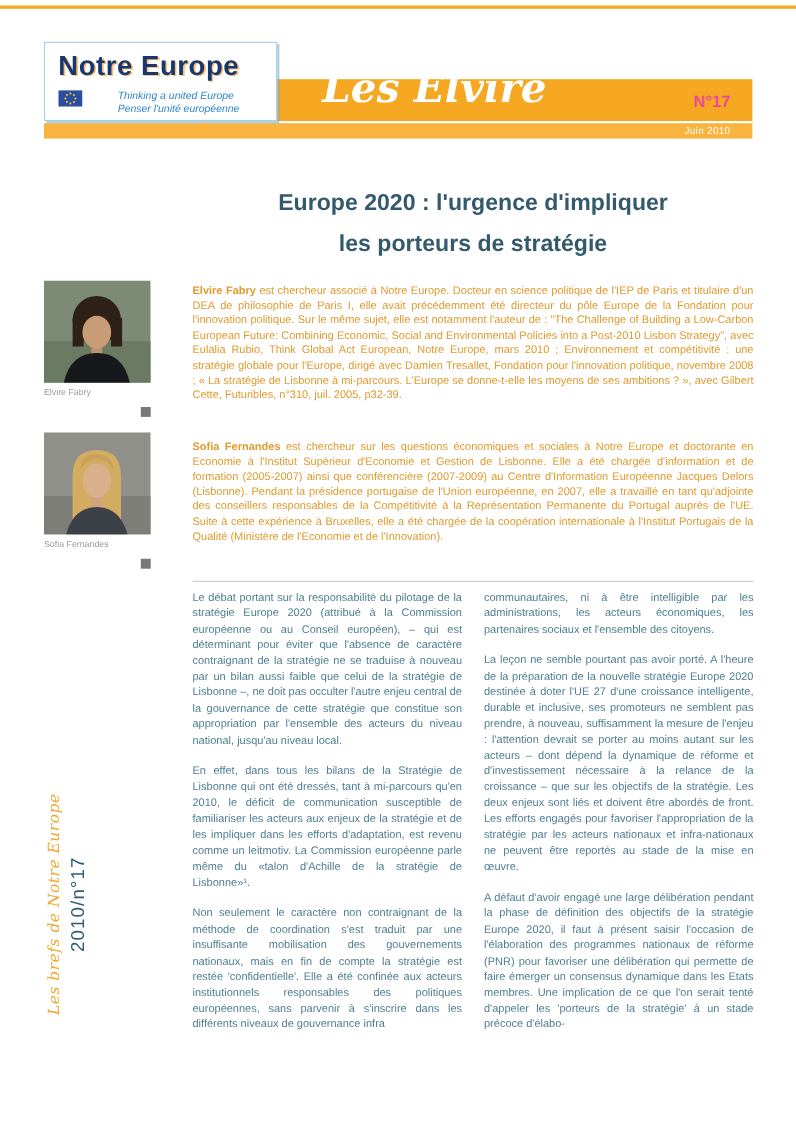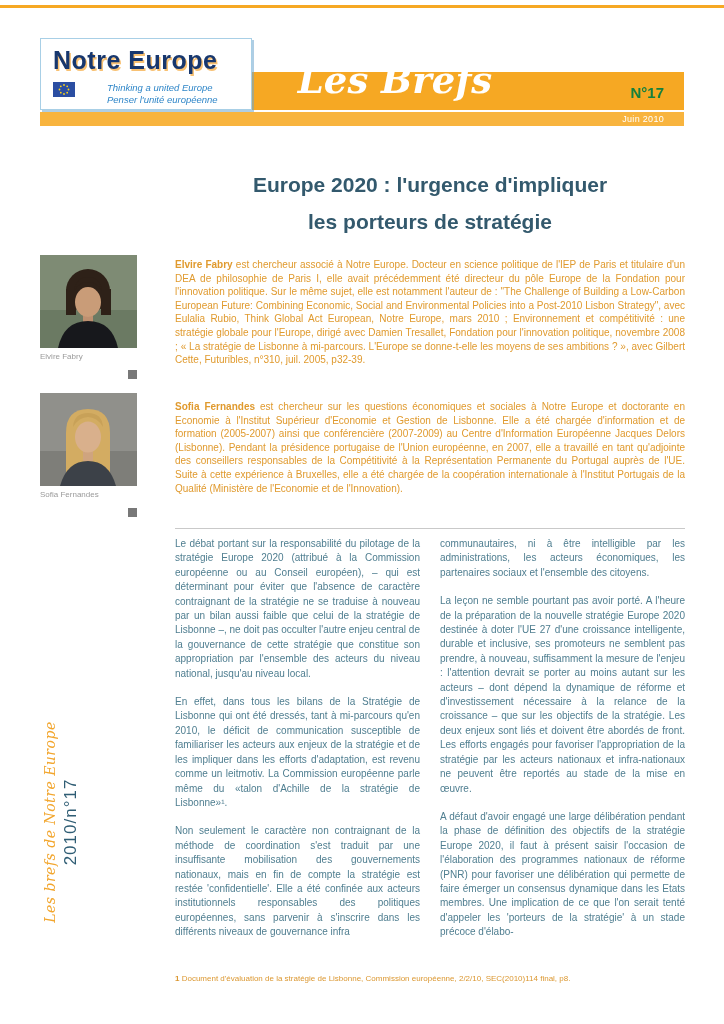--- a/index.html
+++ b/index.html
@@ -8,21 +8,21 @@
 
   
   .top-rule{position:absolute;left:0;top:5px;width:724px;height:3px;background:#F6A823;}
 
   
   .band-main{position:absolute;left:40px;top:72px;width:644px;height:38px;background:#F6A823;}
   .band-sub{position:absolute;left:40px;top:112px;width:644px;height:14px;background:#F8B43E;}
   .series-title{position:absolute;left:255px;top:58px;width:280px;text-align:center;
         font-family:"DejaVu Serif",serif;font-style:italic;font-weight:bold;
         font-size:37px;color:#ffffff;}
-  .issue-number{position:absolute;right:60px;top:84px;font-size:15px;font-weight:bold;color:#15803d;}
+  .issue-number{position:absolute;right:60px;top:84px;font-size:15px;font-weight:bold;color:#ec4899;}
   .issue-date{position:absolute;right:60px;top:114px;font-size:9px;color:#ffffff;letter-spacing:.3px;}
 
   .logo-box{position:absolute;left:40px;top:38px;width:212px;height:72px;background:#ffffff;
         border:1px solid #A8CFE6;box-shadow:2px 2px 0 rgba(110,165,205,.55);
         box-sizing:border-box;padding:7px 0 0 12px;}
   .logo-text{font-size:25px;font-weight:bold;color:#17376E;letter-spacing:.5px;
         text-shadow:1.5px 1.5px 0 rgba(244,160,40,.65);}
   .tagline-row{display:flex;gap:6px;margin-top:7px;align-items:flex-start;}
   .flag{width:22px;height:15px;flex:0 0 auto;}
   .taglines{font-style:italic;font-size:9.5px;line-height:11.5px;color:#2F86C8;margin-left:26px;}
@@ -68,21 +68,21 @@
 </head>
 <body>
 
 <div class="page">
 
   <div class="top-rule"></div>
 
   <header>
     <div class="band-main"></div>
     <div class="band-sub"></div>
-    <div class="series-title">Les Brefs</div>
+    <div class="series-title">Les Elvire</div>
     <div class="issue-number">N°17</div>
     <div class="issue-date">Juin 2010</div>
 
     <div class="logo-box">
       <div class="logo-text">
         <span>Notre</span>
         <span>Europe</span>
       </div>
       <div class="tagline-row">
         <svg class="flag" viewBox="0 0 22 15">
@@ -157,15 +157,14 @@
       <p>La leçon ne semble pourtant pas avoir porté. A l'heure de la préparation de la nouvelle stratégie Europe 2020 destinée à doter l'UE 27 d'une croissance intelligente, durable et inclusive, ses promoteurs ne semblent pas prendre, à nouveau, suffisamment la mesure de l'enjeu : l'attention devrait se porter au moins autant sur les acteurs – dont dépend la dynamique de réforme et d'investissement nécessaire à la relance de la croissance – que sur les objectifs de la stratégie. Les deux enjeux sont liés et doivent être abordés de front. Les efforts engagés pour favoriser l'appropriation de la stratégie par les acteurs nationaux et infra-nationaux ne peuvent être reportés au stade de la mise en œuvre.</p>
       <p>A défaut d'avoir engagé une large délibération pendant la phase de définition des objectifs de la stratégie Europe 2020, il faut à présent saisir l'occasion de l'élaboration des programmes nationaux de réforme (PNR) pour favoriser une délibération qui permette de faire émerger un consensus dynamique dans les Etats membres. Une implication de ce que l'on serait tenté d'appeler les 'porteurs de la stratégie' à un stade précoce d'élabo-</p>
     </div>
   </div>
 
   <div class="side-rotated">
     <div class="side-script">Les brefs de Notre Europe</div>
     <div class="side-issue">2010/n°17</div>
   </div>
 
-  <p class="footnote"><span class="seg-b">1 </span><span class="seg-i">Document d'évaluation de la stratégie de Lisbonne</span><span>, Commission européenne, 2/2/10, SEC(2010)114 final, p8.</span></p>
 
 </div>
 
 </body></html>

